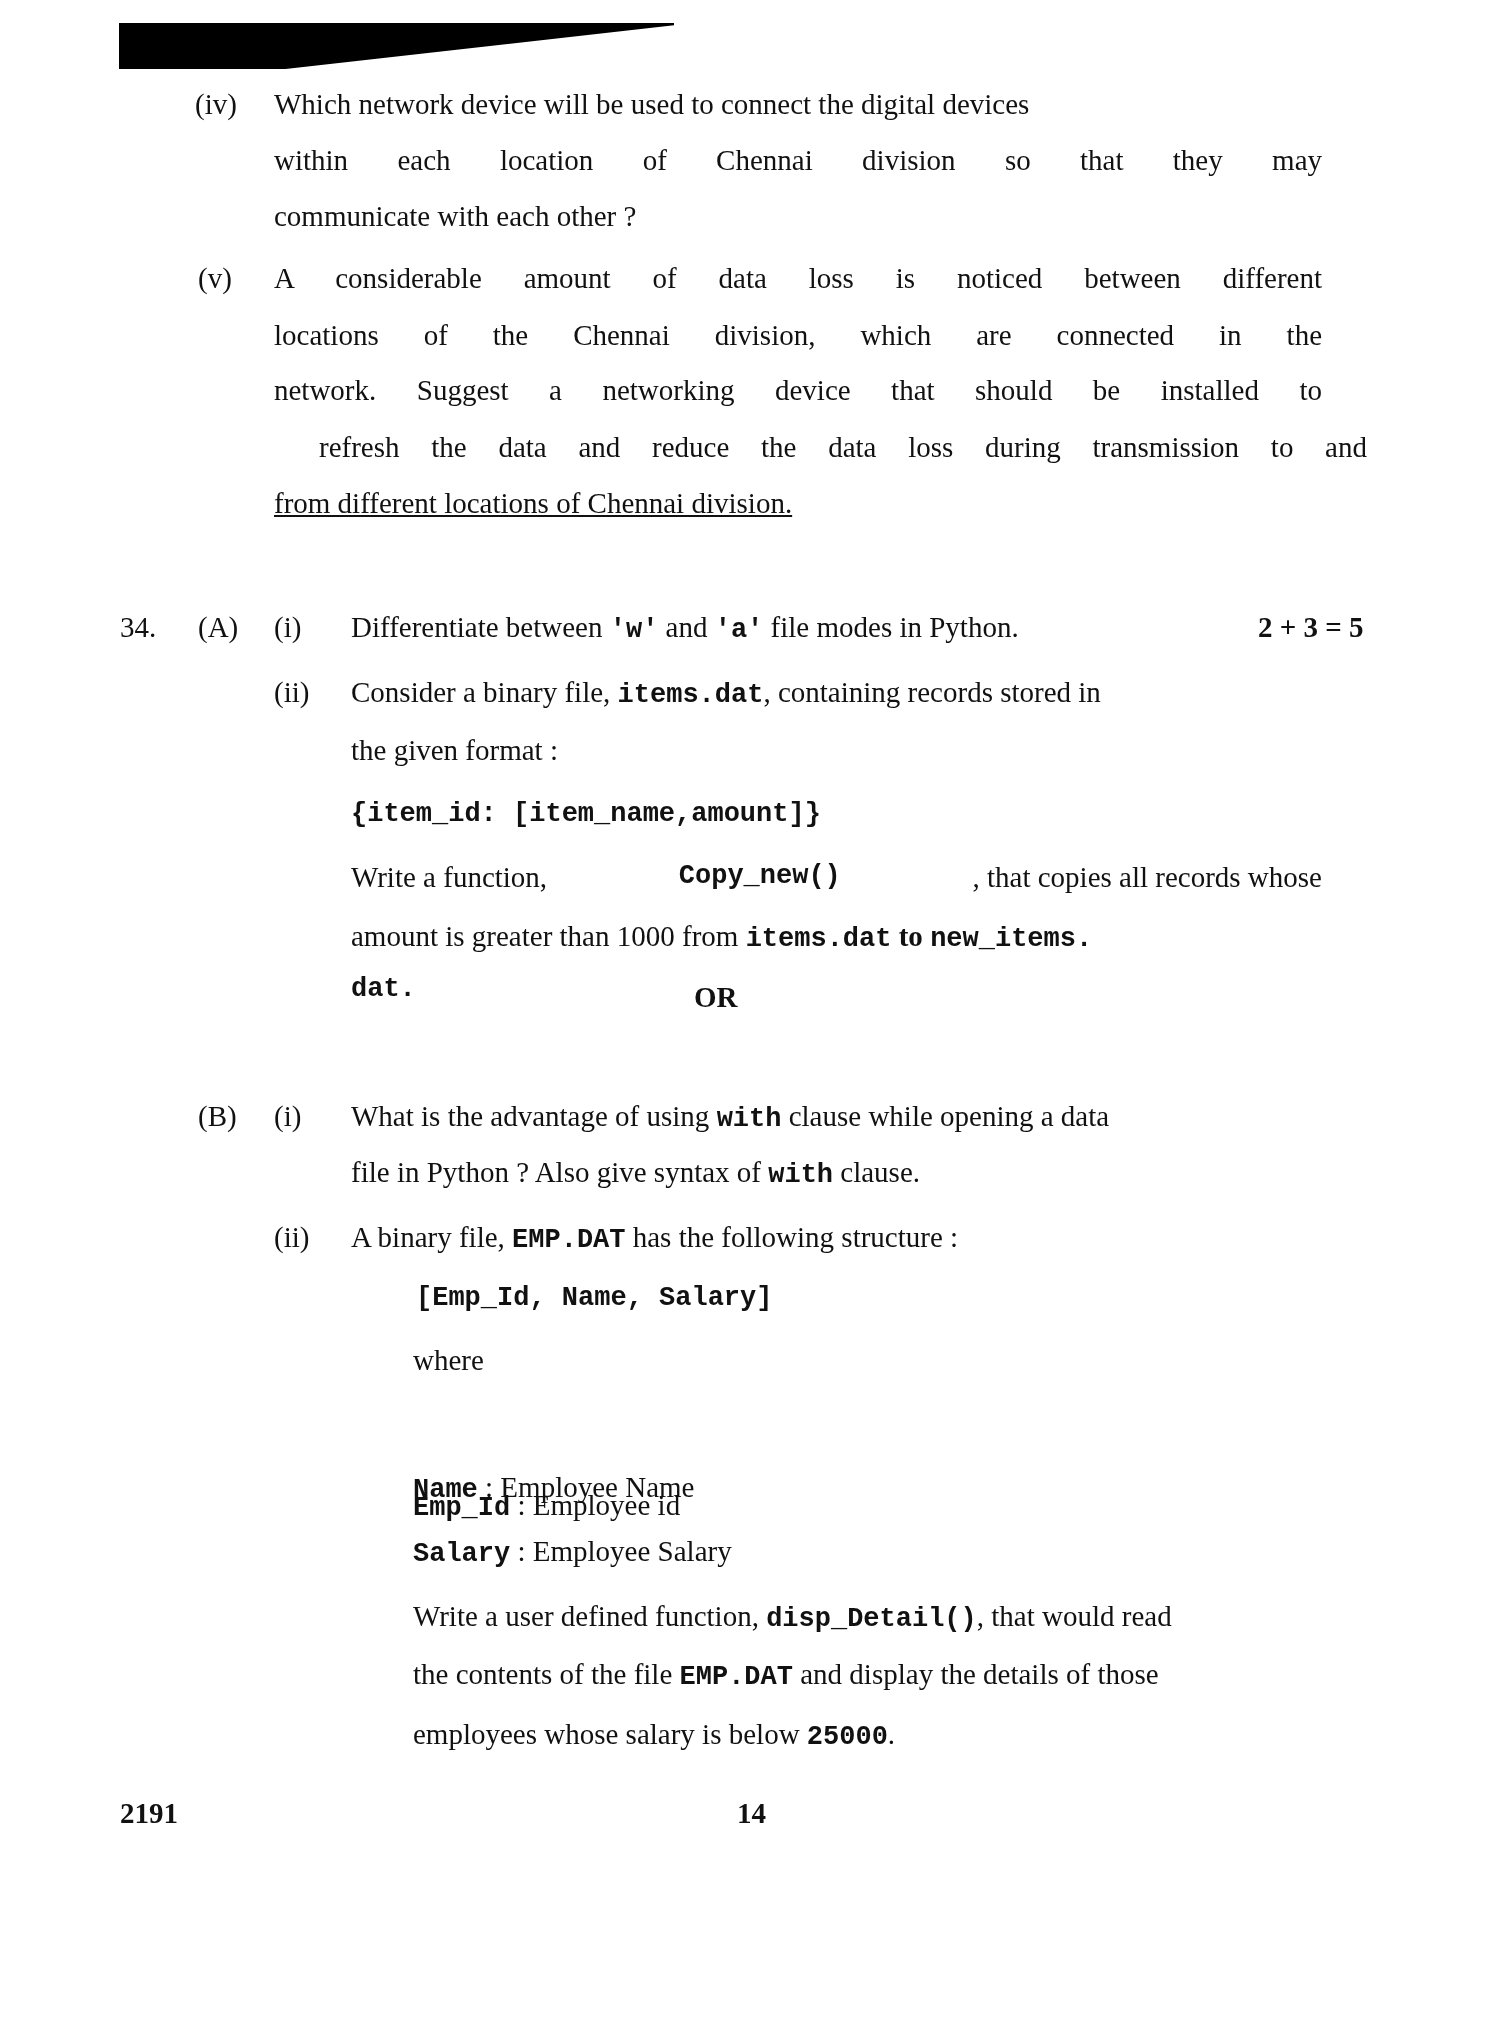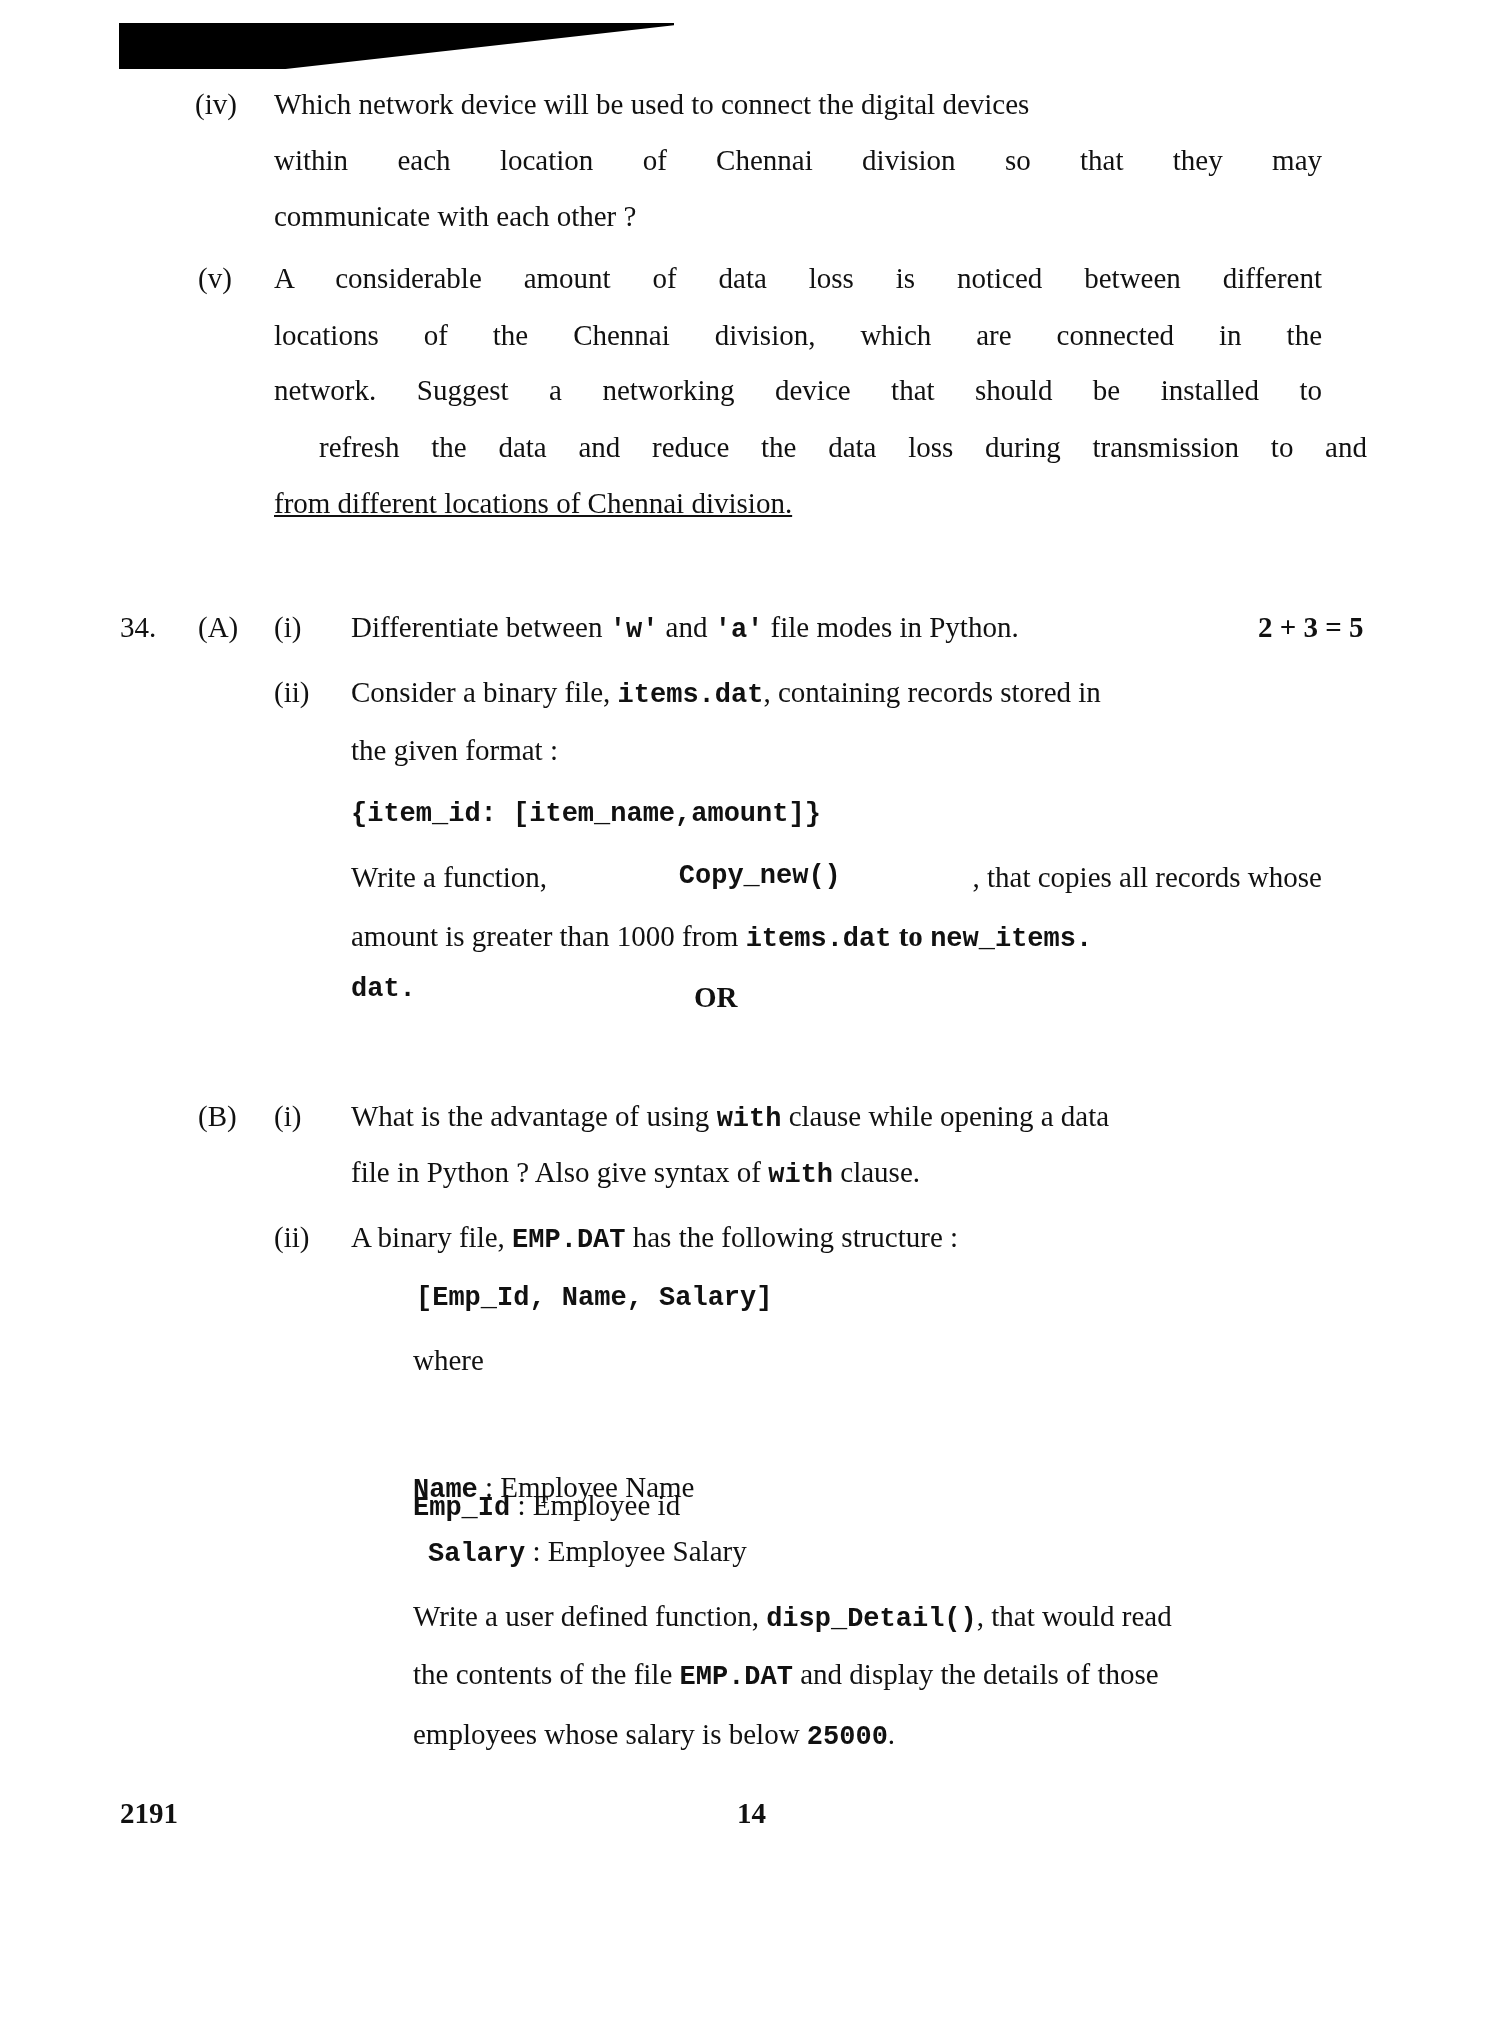--- a/index.html
+++ b/index.html
@@ -55,19 +55,19 @@
 <div class="line" style="left:274px; top:1102px;">(i)</div>
 <div class="line" style="left:351px; top:1102px;"><span>What is the advantage of using </span><span class="code">with</span><span> clause while opening a data</span></div>
 <div class="line" style="left:351px; top:1158px;"><span>file in Python ? Also give syntax of </span><span class="code">with</span><span> clause.</span></div>
 
 <div class="line" style="left:274px; top:1223px;">(ii)</div>
 <div class="line" style="left:351px; top:1223px;"><span>A binary file, </span><span class="code">EMP.DAT</span><span> has the following structure :</span></div>
 <div class="line code" style="left:416px; top:1285px;">[Emp_Id, Name, Salary]</div>
 <div class="line" style="left:413px; top:1346px;">where</div>
 <div class="line" style="left:413px; top:1477px;margin-top:14px;"><span class="code">Emp_Id</span><span> : Employee id</span></div>
 <div class="line" style="left:413px; top:1473px;"><span class="code">Name</span><span> : Employee Name</span></div>
-<div class="line" style="left:428px; top:1537px;"><span class="code">Salary</span><span> : Employee Salary</span></div>
+<div class="line" style="left:413px; top:1537px;"><span class="code">Salary</span><span> : Employee Salary</span></div>
 <div class="line" style="left:413px; top:1602px;"><span>Write a user defined function, </span><span class="code">disp_Detail()</span><span>, that would read</span></div>
 <div class="line" style="left:413px; top:1660px;"><span>the contents of the file </span><span class="code">EMP.DAT</span><span>  and display the details of those</span></div>
 <div class="line" style="left:413px; top:1720px;"><span>employees whose salary is below </span><span class="code">25000</span><span>.</span></div>
 
 <div class="line b" style="left:120px; top:1799px;">2191</div>
 <div class="line b" style="left:737px; top:1799px;">14</div>
 
 </body></html>

